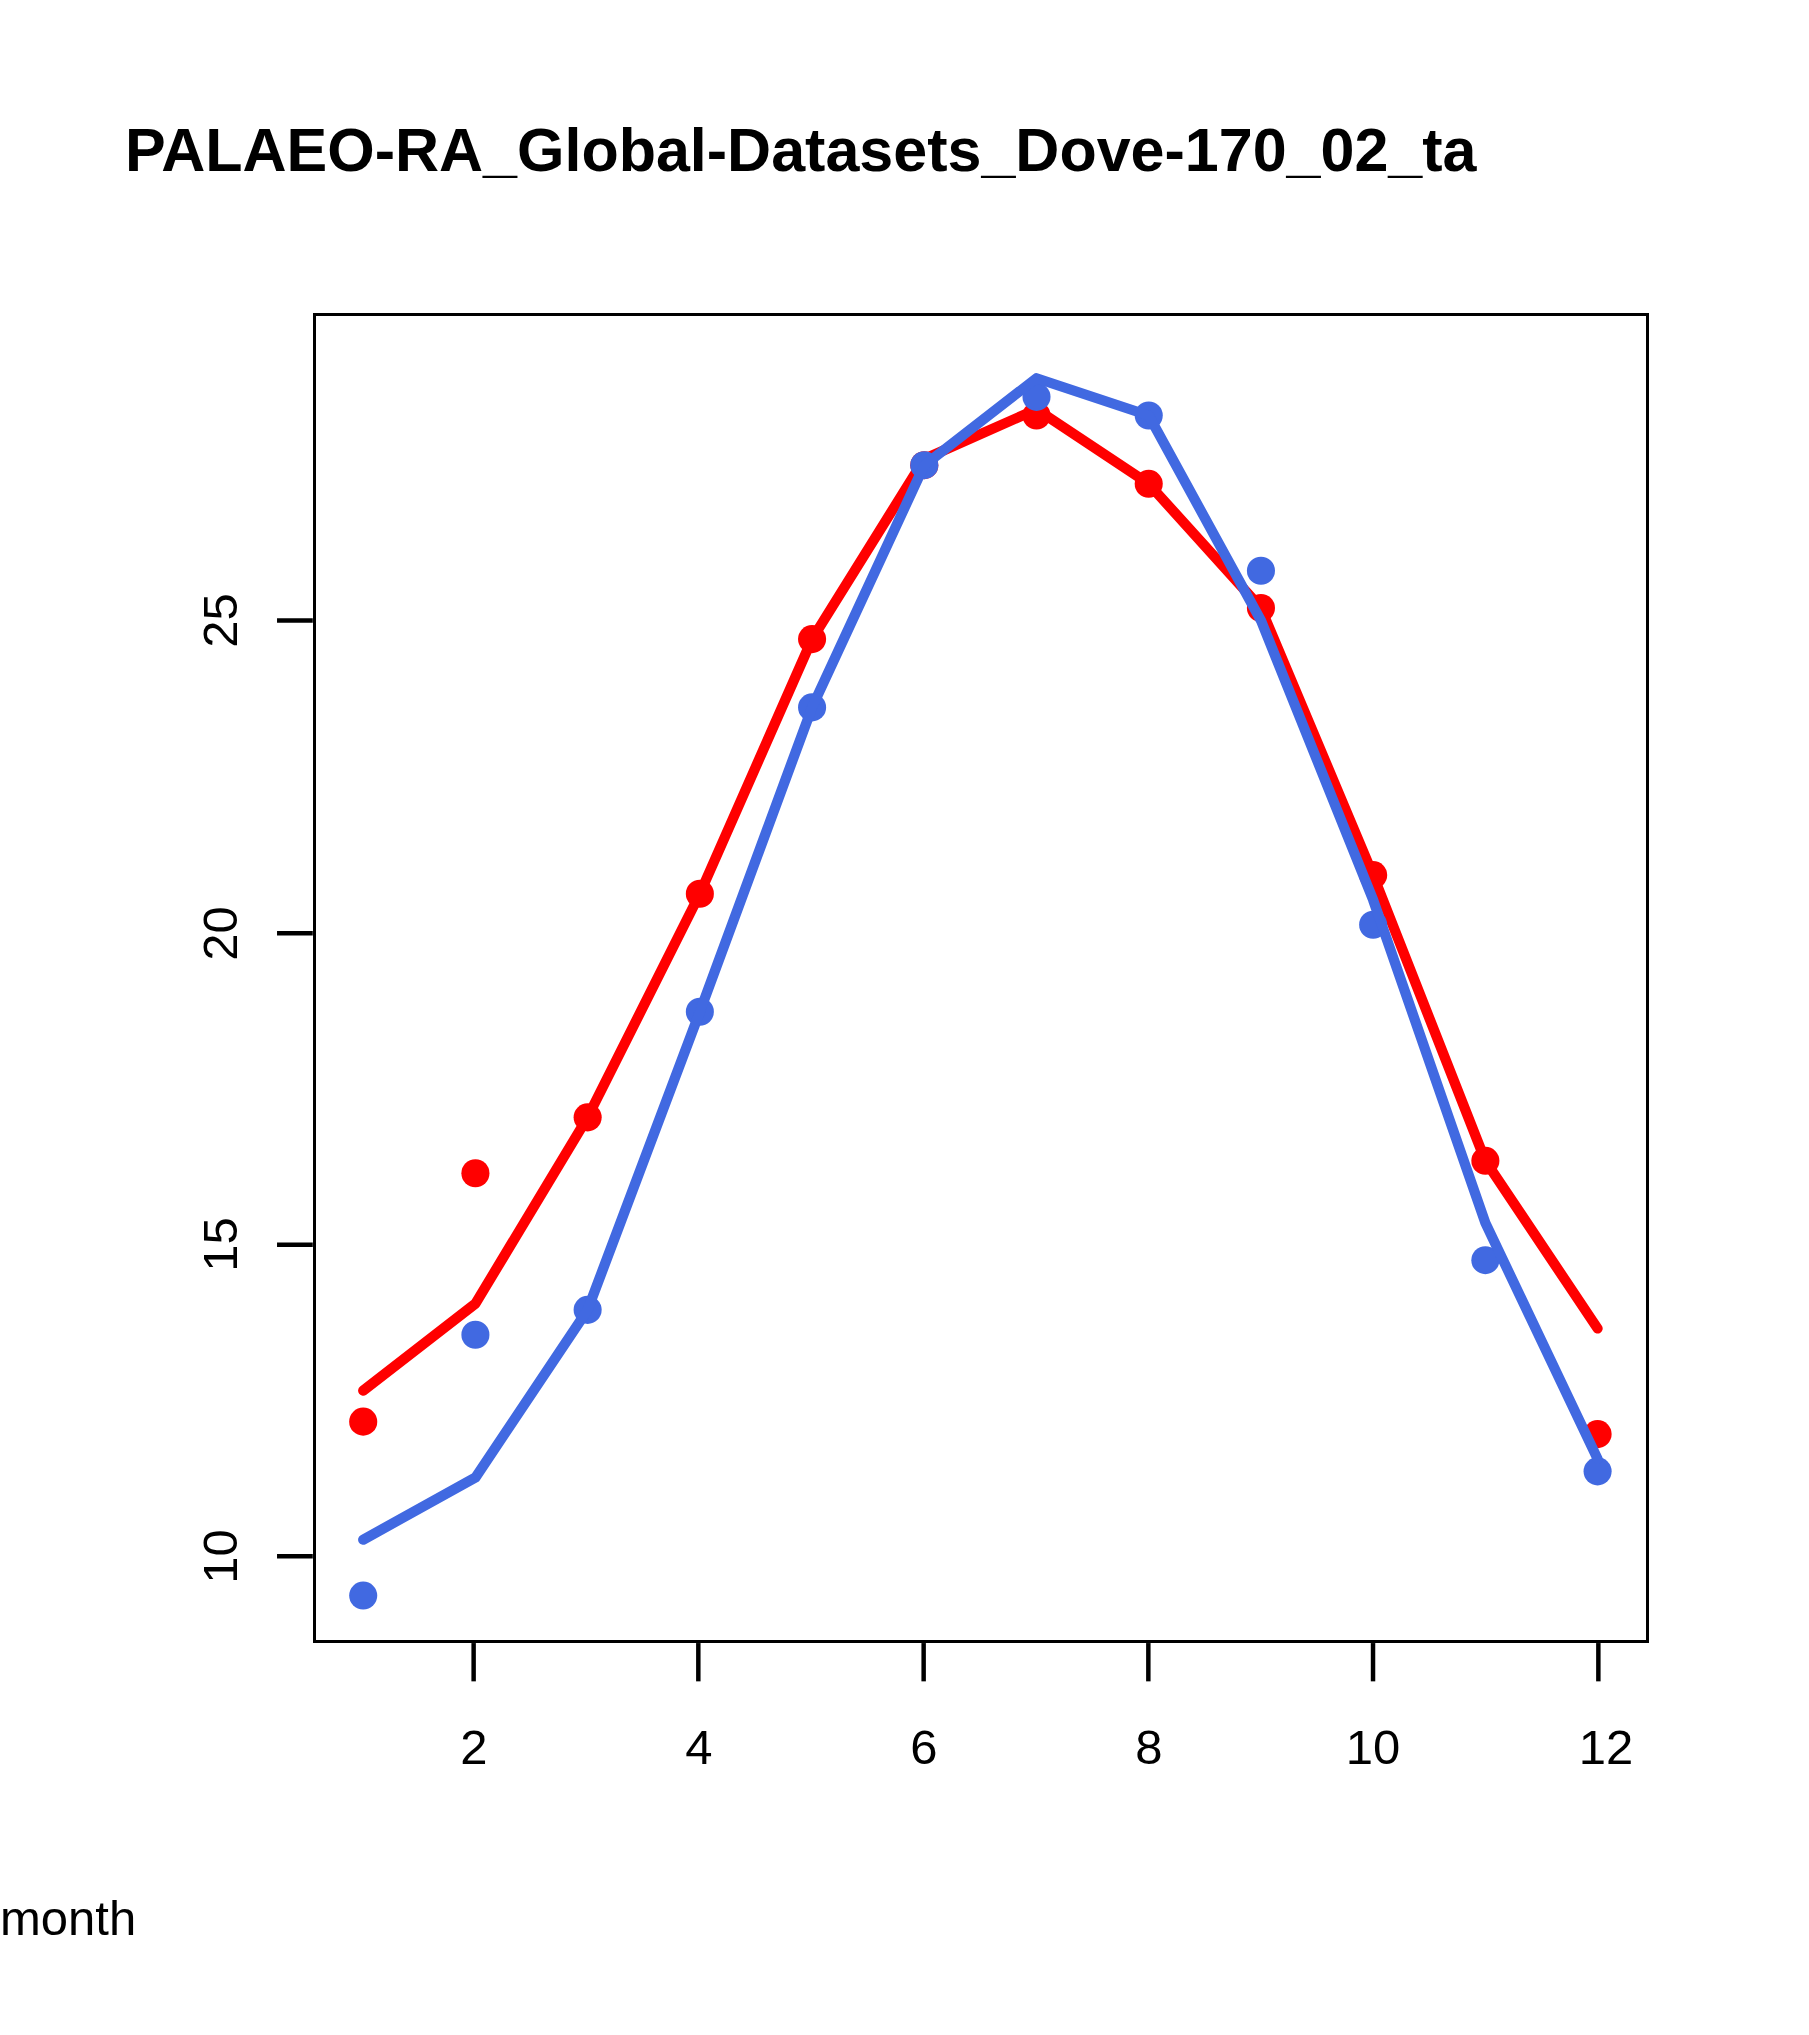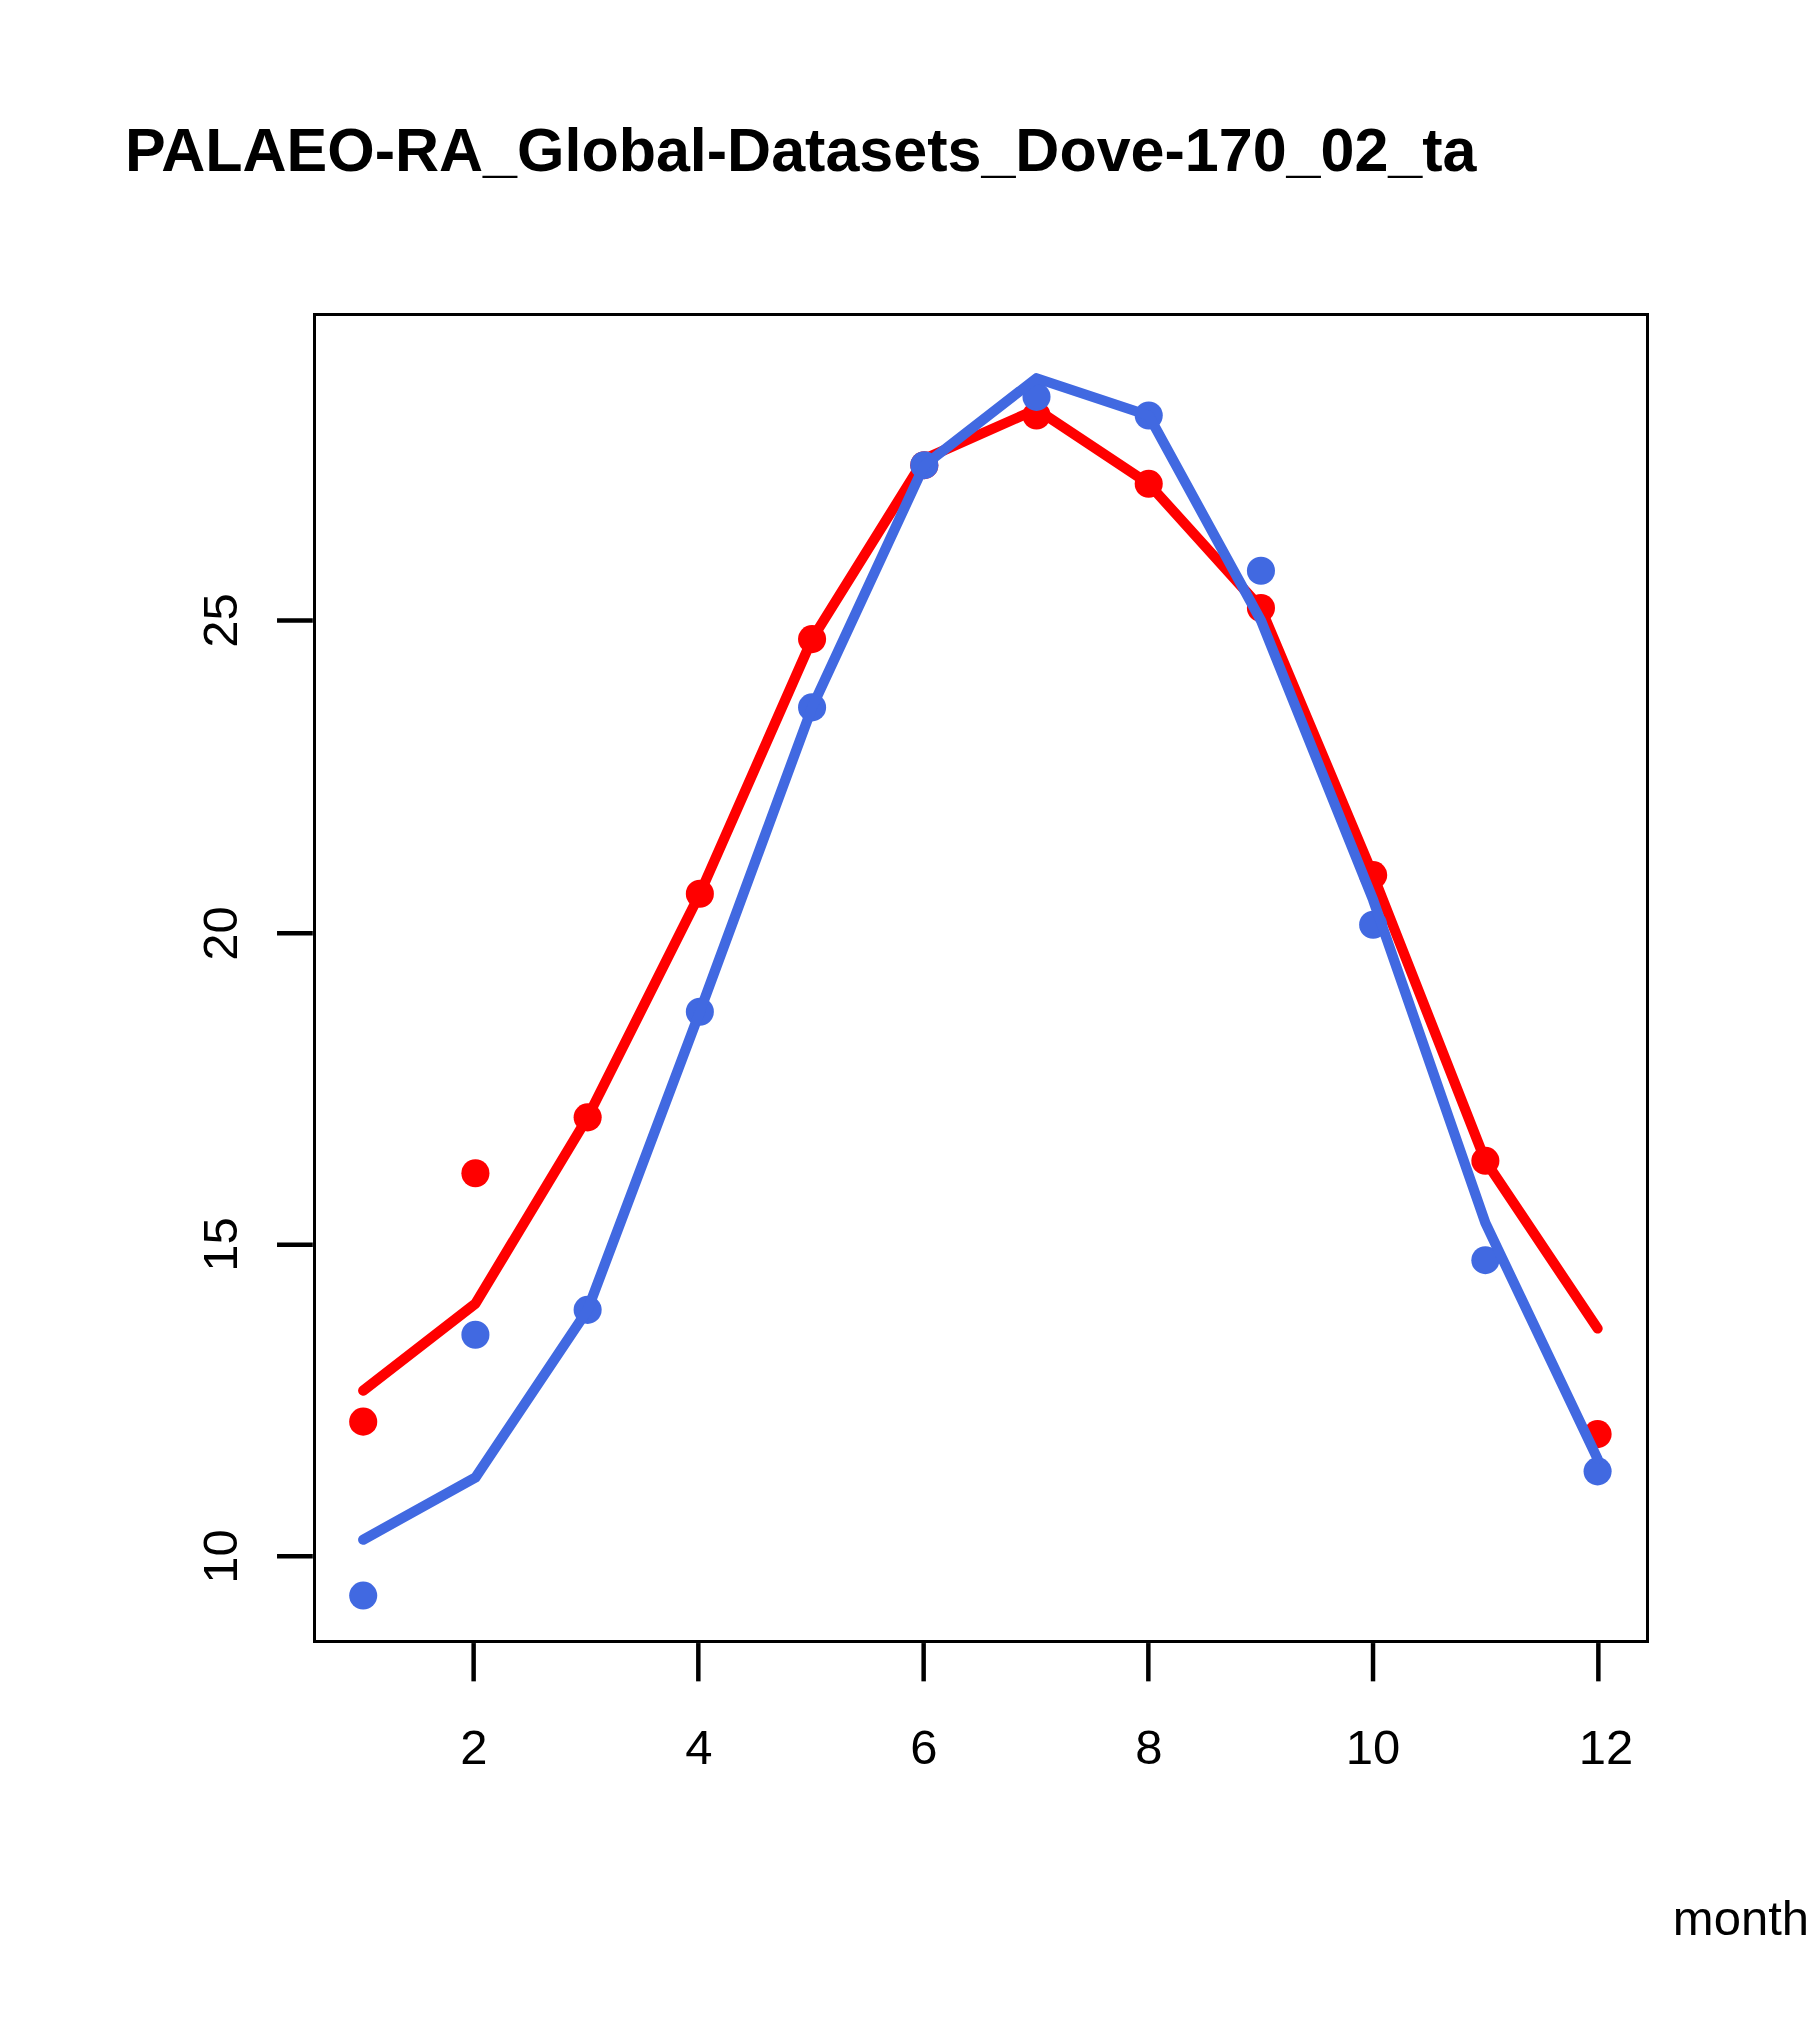--- a/index.html
+++ b/index.html
@@ -79,21 +79,21 @@
     width: 128px;
     height: 61px;
     line-height: 61px;
     top: 1717px;
   }
   #xlab {
     position: absolute;
     top: 1890px;
     left: 0;
     width: 1809px;
-    text-align: right;
+    text-align: left;
     font-size: 49px;
     font-family: "Liberation Sans", sans-serif;
   }
 </style>
 </head>
 <body>
 
 <div id="figure">
 
   <div id="plot-title">PALAEO-RA_Global-Datasets_Dove-170_02_ta</div>

